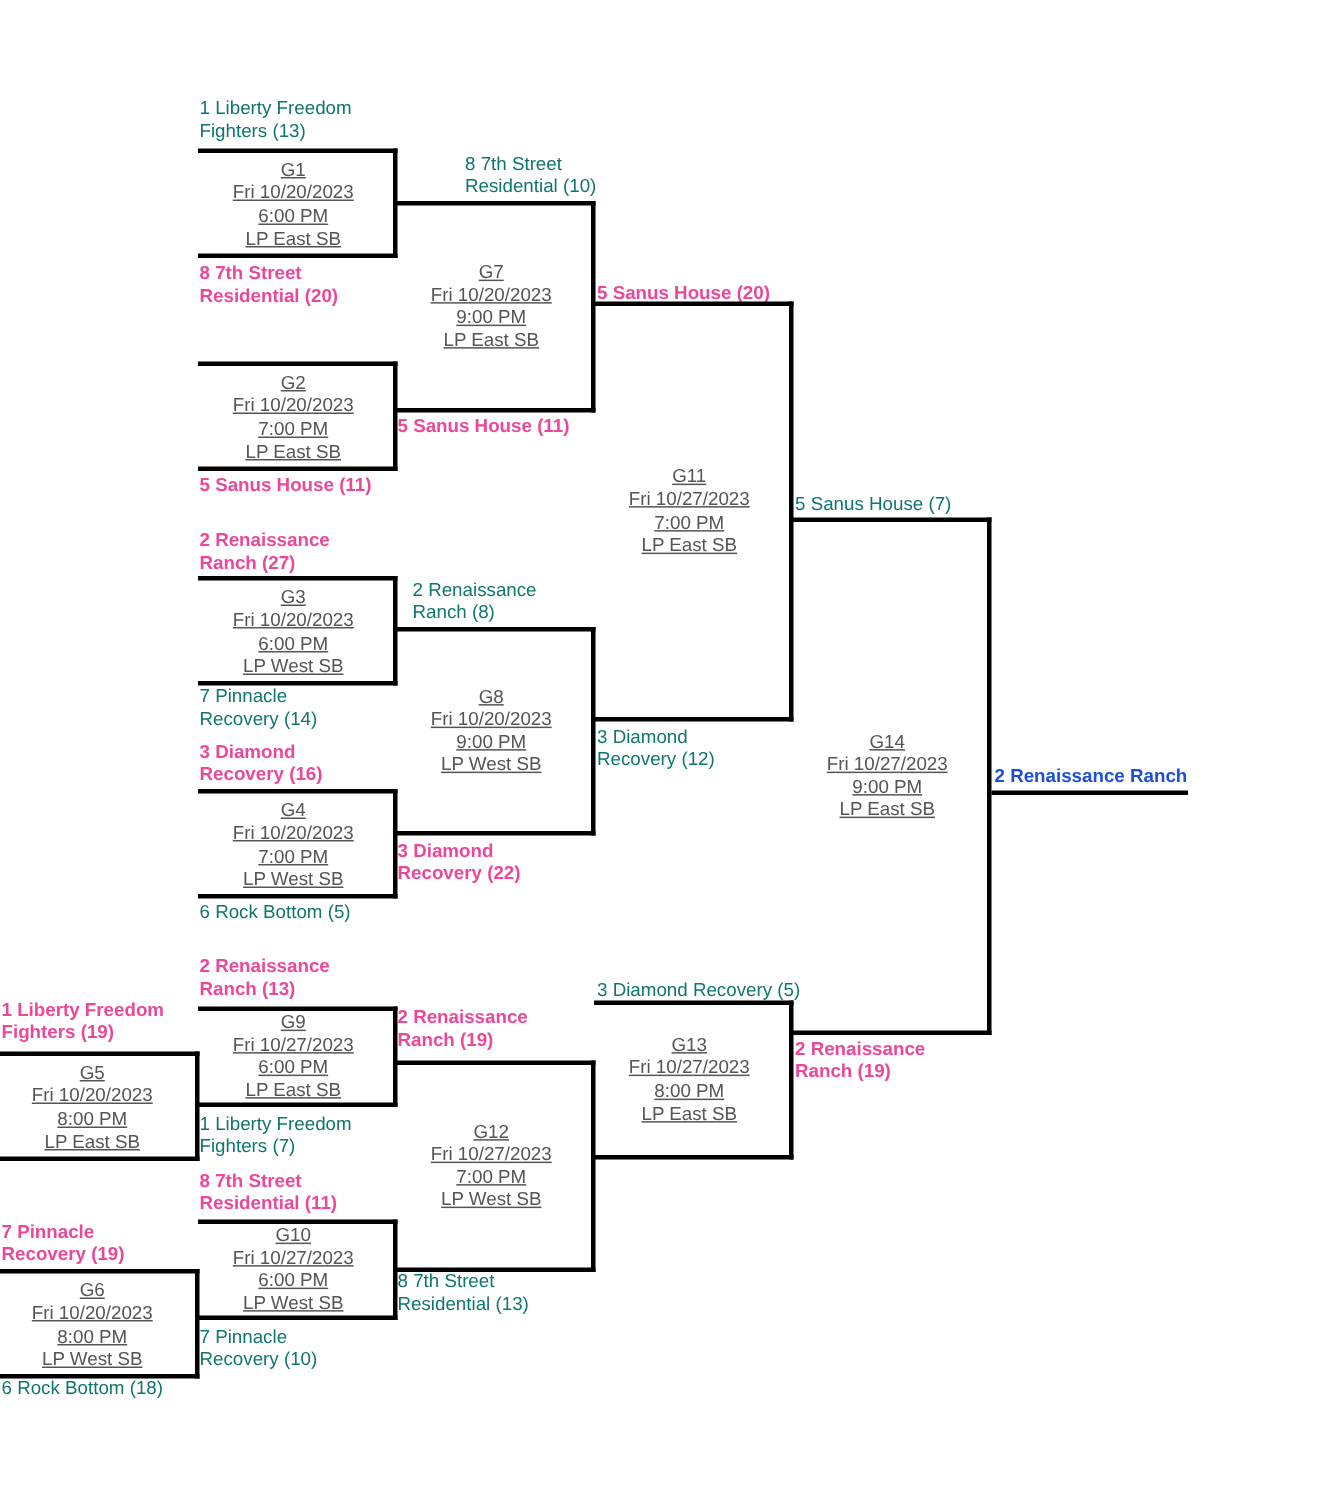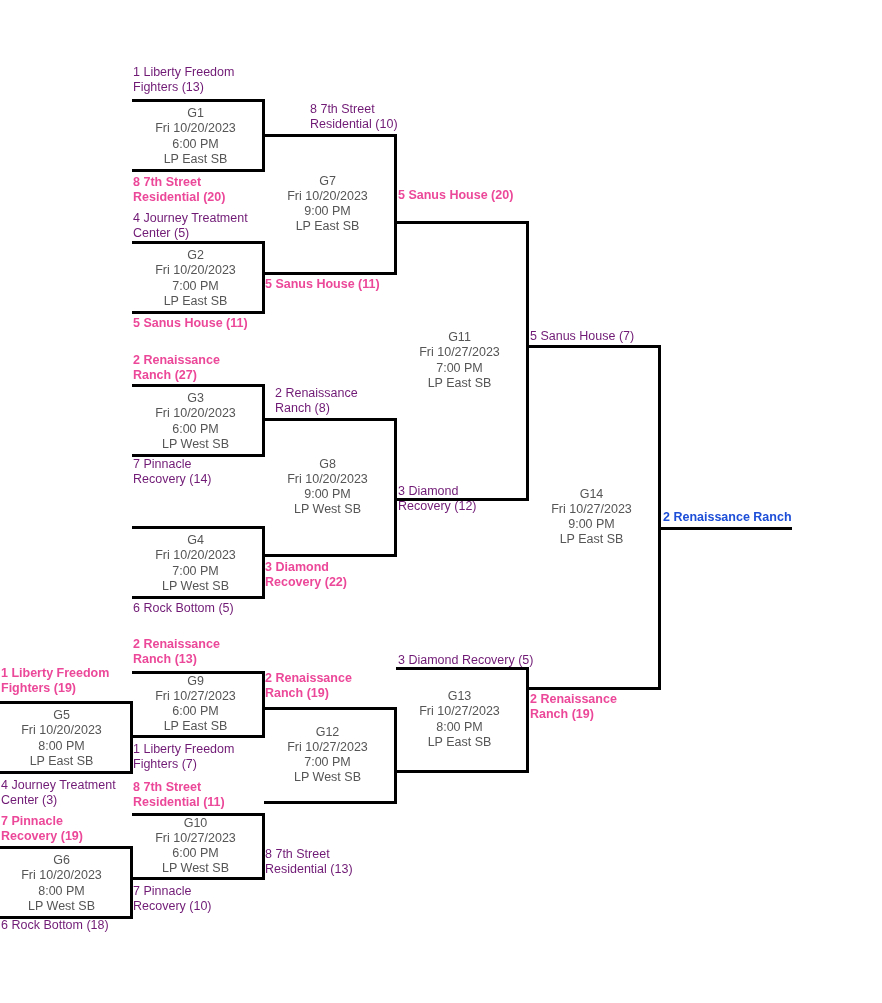--- a/index.html
+++ b/index.html
@@ -18,31 +18,31 @@
     position:absolute;
     box-sizing:border-box;
     border-top:3px solid #000;
     border-right:3px solid #000;
     border-bottom:3px solid #000;
     text-align:center;
     font-size:12.5px;
     line-height:15.3px;
     color:#555;
   }
-  .game .gline{display:block;white-space:nowrap;}
+  .game .gline{display:block;white-space:nowrap;text-decoration:underline;}
   .game-inner{position:absolute;left:0;right:3px;}
   .ga-top .game-inner{top:4px;}
   .ga-mid .game-inner{top:50%;transform:translateY(-50%);}
 
   
   .team{
     position:absolute;
     font-size:12.5px;
     line-height:15.3px;
-    color:#701a75;
+    color:#0f766e;
     white-space:normal;
   }
   .team.win{font-weight:bold;color:#ec4899;}
 
   
   .champ{
     position:absolute;
     font-size:12.5px;line-height:15.3px;
     font-weight:bold;color:#1d4ed8;
     white-space:nowrap;
@@ -58,21 +58,20 @@
   <div class="game ga-top" style="left:132px;top:99px;width:133px;height:73px;">
     <div class="game-inner">
       <span class="gline">G1</span>
       <span class="gline">Fri 10/20/2023</span>
       <span class="gline">6:00 PM</span>
       <span class="gline">LP East SB</span>
     </div>
   </div>
   <div class="team win" style="left:133px;top:175px;width:122px;">8 7th Street Residential (20)</div>
 
-  <div class="team" style="left:133px;top:211px;width:125px;">4 Journey Treatment Center (5)</div>
   <div class="game ga-top" style="left:132px;top:241px;width:133px;height:73px;">
     <div class="game-inner">
       <span class="gline">G2</span>
       <span class="gline">Fri 10/20/2023</span>
       <span class="gline">7:00 PM</span>
       <span class="gline">LP East SB</span>
     </div>
   </div>
   <div class="team win" style="left:133px;top:316px;width:180px;">5 Sanus House (11)</div>
 
@@ -80,40 +79,40 @@
   <div class="game ga-top" style="left:132px;top:384px;width:133px;height:73px;">
     <div class="game-inner">
       <span class="gline">G3</span>
       <span class="gline">Fri 10/20/2023</span>
       <span class="gline">6:00 PM</span>
       <span class="gline">LP West SB</span>
     </div>
   </div>
   <div class="team" style="left:133px;top:457px;width:112px;">7 Pinnacle Recovery (14)</div>
 
+  <div class="team win" style="left:133px;top:494px;width:120px;">3 Diamond Recovery (16)</div>
   <div class="game ga-top" style="left:132px;top:526px;width:133px;height:73px;">
     <div class="game-inner">
       <span class="gline">G4</span>
       <span class="gline">Fri 10/20/2023</span>
       <span class="gline">7:00 PM</span>
       <span class="gline">LP West SB</span>
     </div>
   </div>
   <div class="team" style="left:133px;top:601px;width:180px;">6 Rock Bottom (5)</div>
 
   <div class="team win" style="left:1px;top:666px;width:128px;">1 Liberty Freedom Fighters (19)</div>
   <div class="game ga-top" style="left:-4px;top:701px;width:137px;height:73px;">
     <div class="game-inner">
       <span class="gline">G5</span>
       <span class="gline">Fri 10/20/2023</span>
       <span class="gline">8:00 PM</span>
       <span class="gline">LP East SB</span>
     </div>
   </div>
-  <div class="team" style="left:1px;top:778px;width:125px;">4 Journey Treatment Center (3)</div>
 
   <div class="team win" style="left:1px;top:814px;width:112px;">7 Pinnacle Recovery (19)</div>
   <div class="game ga-top" style="left:-4px;top:846px;width:137px;height:73px;">
     <div class="game-inner">
       <span class="gline">G6</span>
       <span class="gline">Fri 10/20/2023</span>
       <span class="gline">8:00 PM</span>
       <span class="gline">LP West SB</span>
     </div>
   </div>
@@ -157,32 +156,32 @@
     <div class="game-inner">
       <span class="gline">G10</span>
       <span class="gline">Fri 10/27/2023</span>
       <span class="gline">6:00 PM</span>
       <span class="gline">LP West SB</span>
     </div>
   </div>
   <div class="team" style="left:133px;top:884px;width:112px;">7 Pinnacle Recovery (10)</div>
 
   <div class="team win" style="left:398px;top:188px;width:180px;">5 Sanus House (20)</div>
-  <div class="game ga-mid" style="left:396px;top:201px;width:133px;height:280px;margin-top:20px;">
+  <div class="game ga-mid" style="left:396px;top:201px;width:133px;height:280px;">
     <div class="game-inner">
       <span class="gline">G11</span>
       <span class="gline">Fri 10/27/2023</span>
       <span class="gline">7:00 PM</span>
       <span class="gline">LP East SB</span>
     </div>
   </div>
   <div class="team" style="left:398px;top:484px;width:102px;">3 Diamond Recovery (12)</div>
 
   <div class="team win" style="left:265px;top:671px;width:118px;">2 Renaissance Ranch (19)</div>
-  <div class="game ga-mid" style="left:264px;top:707px;width:133px;height:97px;">
+  <div class="game ga-mid" style="left:264px;top:707px;width:133px;height:141px;">
     <div class="game-inner">
       <span class="gline">G12</span>
       <span class="gline">Fri 10/27/2023</span>
       <span class="gline">7:00 PM</span>
       <span class="gline">LP West SB</span>
     </div>
   </div>
   <div class="team" style="left:265px;top:847px;width:115px;">8 7th Street Residential (13)</div>
 
   <div class="team" style="left:398px;top:653px;width:180px;">3 Diamond Recovery (5)</div>

